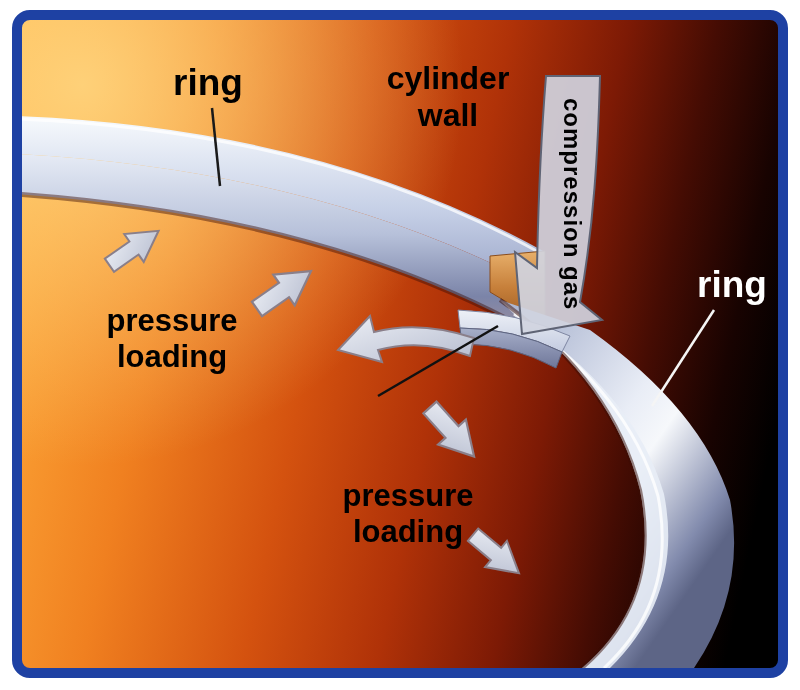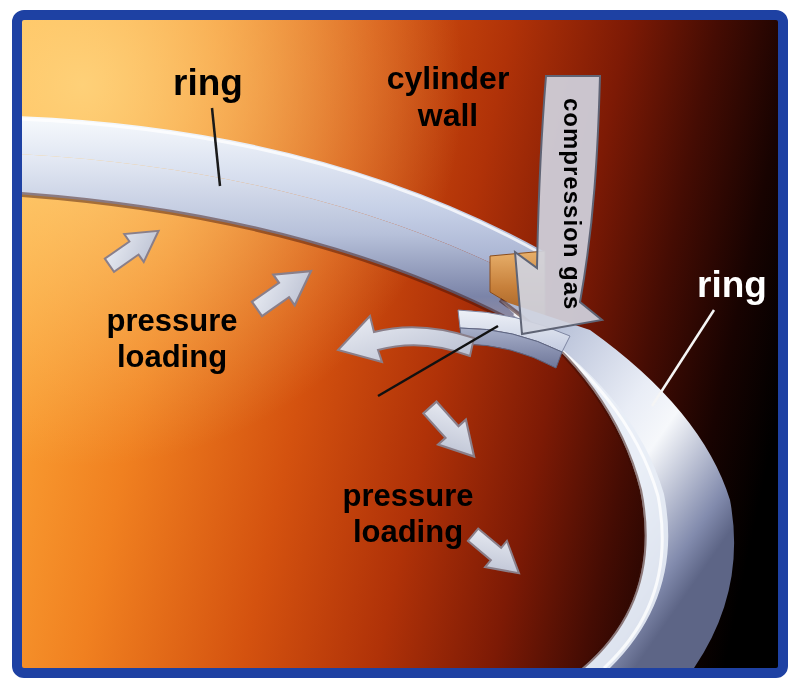--- a/index.html
+++ b/index.html
@@ -3,21 +3,21 @@
 <meta charset="utf-8">
 <style>
   html,body{margin:0;padding:0;}
   body{
     width:800px;height:690px;background:#ffffff;
     font-family:"Liberation Sans",sans-serif;
     position:relative;overflow:hidden;
   }
   .frame{
     position:absolute;left:12px;top:10px;width:756px;height:648px;
-    border:10px solid #1e41a3;border-radius:12px;overflow:hidden;
+    border:10px solid #1e41a3;border-radius:18px;overflow:hidden;
     background:
       radial-gradient(circle at 8% 10%, rgba(255,214,128,0.9), rgba(255,214,128,0) 42%),
       linear-gradient(102deg,#ffae3c 0%,#f08020 22%,#d4520f 40%,#b03208 55%,#7d1a05 68%,#450c03 78%,#180301 87%,#000000 94%);
   }
   .frame svg{position:absolute;left:0;top:0;}
   .lbl{position:absolute;font-weight:700;color:#000;line-height:1.15;z-index:5;}
   .lbl-ring-top{left:128px;top:42px;width:116px;font-size:37px;text-align:center;}
   .lbl-cylwall{left:344px;top:40px;width:164px;font-size:32px;text-align:center;}
   .lbl-gas{
     left:536px;top:78px;height:235px;font-size:24px;letter-spacing:1px;

